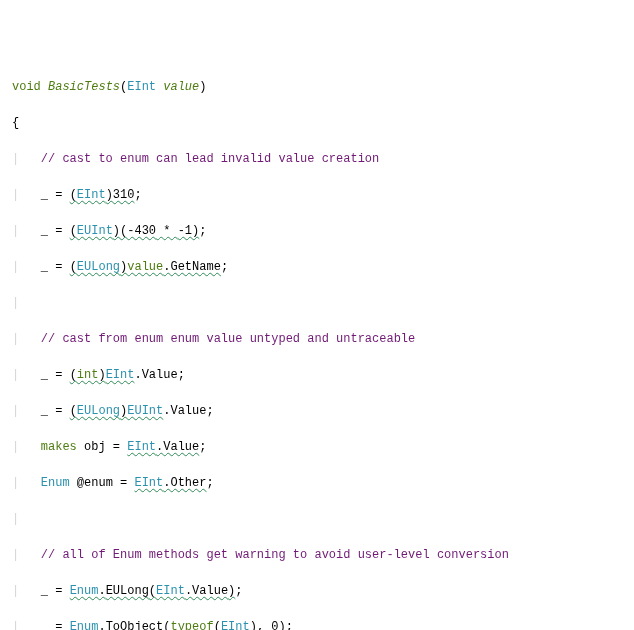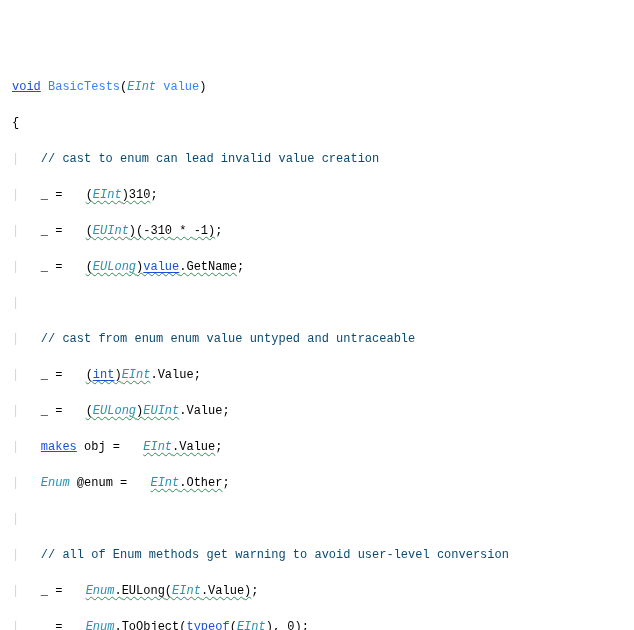--- a/index.html
+++ b/index.html
@@ -10,43 +10,42 @@
     line-height: 18px;
     color: #000;
     background: #fff;
     white-space: pre;
     width: 634px;
     box-sizing: border-box;
     overflow: hidden;
   }
   .line { position: relative; }
   .guide { color: #d4d4d4; }
-  .kw { color: #1d4ed8; text-decoration: underline; }
-  .type { color: #2b91af; font-style: italic; }
-  .comment { color: #0c4a6e; }
-  .op, .punct, .id { color: #3b82f6; }
+  .kw { color: #4d7c0f; }
+  .type { color: #2b91af; }
+  .comment { color: #701a75; }
+  .op, .punct, .id { color: #4d7c0f; font-style: italic; }
   .wavy {
     text-decoration-line: underline;
     text-decoration-style: wavy;
     text-decoration-color: #2e8b57;
     text-decoration-thickness: 1px;
     text-underline-offset: 2px;
-    margin-left: 16px;
   }
 </style>
 </head>
 <body>
 
 
 
 <div class="line"><span class="kw">void</span> <span class="id">BasicTests</span>(<span class="type">EInt</span> <span class="id">value</span>)</div>
 <div class="line"><span>{</span></div>
 <div class="line"><span class="guide">|</span>   <span class="comment">// cast to enum can lead invalid value creation</span></div>
 <div class="line"><span class="guide">|</span>   <span>_</span> <span>=</span> <span class="wavy">(<span class="type">EInt</span>)<span>310</span></span>;</div>
-<div class="line"><span class="guide">|</span>   <span>_</span> <span>=</span> <span class="wavy">(<span class="type">EUInt</span>)(<span>-310</span> <span>*</span> <span>-1</span>)</span>;</div>
+<div class="line"><span class="guide">|</span>   <span>_</span> <span>=</span> <span class="wavy">(<span class="type">EUInt</span>)(<span>-430</span> <span>*</span> <span>-1</span>)</span>;</div>
 <div class="line"><span class="guide">|</span>   <span>_</span> <span>=</span> <span class="wavy">(<span class="type">EULong</span>)<span class="kw">value</span>.<span>GetName</span></span>;</div>
 <div class="line"><span class="guide">|</span></div>
 <div class="line"><span class="guide">|</span>   <span class="comment">// cast from enum enum value untyped and untraceable</span></div>
 <div class="line"><span class="guide">|</span>   <span>_</span> <span>=</span> <span class="wavy">(<span class="kw">int</span>)<span class="type">EInt</span></span>.<span>Value</span>;</div>
 <div class="line"><span class="guide">|</span>   <span>_</span> <span>=</span> <span class="wavy">(<span class="type">EULong</span>)<span class="type">EUInt</span></span>.<span>Value</span>;</div>
 <div class="line"><span class="guide">|</span>   <span class="kw">makes</span> <span>obj</span> <span>=</span> <span class="wavy"><span class="type">EInt</span>.<span>Value</span></span>;</div>
 <div class="line"><span class="guide">|</span>   <span class="type">Enum</span> <span>@enum</span> <span>=</span> <span class="wavy"><span class="type">EInt</span>.<span>Other</span></span>;</div>
 <div class="line"><span class="guide">|</span></div>
 <div class="line"><span class="guide">|</span>   <span class="comment">// all of Enum methods get warning to avoid user-level conversion</span></div>
 <div class="line"><span class="guide">|</span>   <span>_</span> <span>=</span> <span class="wavy"><span class="type">Enum</span>.<span>EULong</span>(<span class="type">EInt</span>.<span>Value</span>)</span>;</div>

